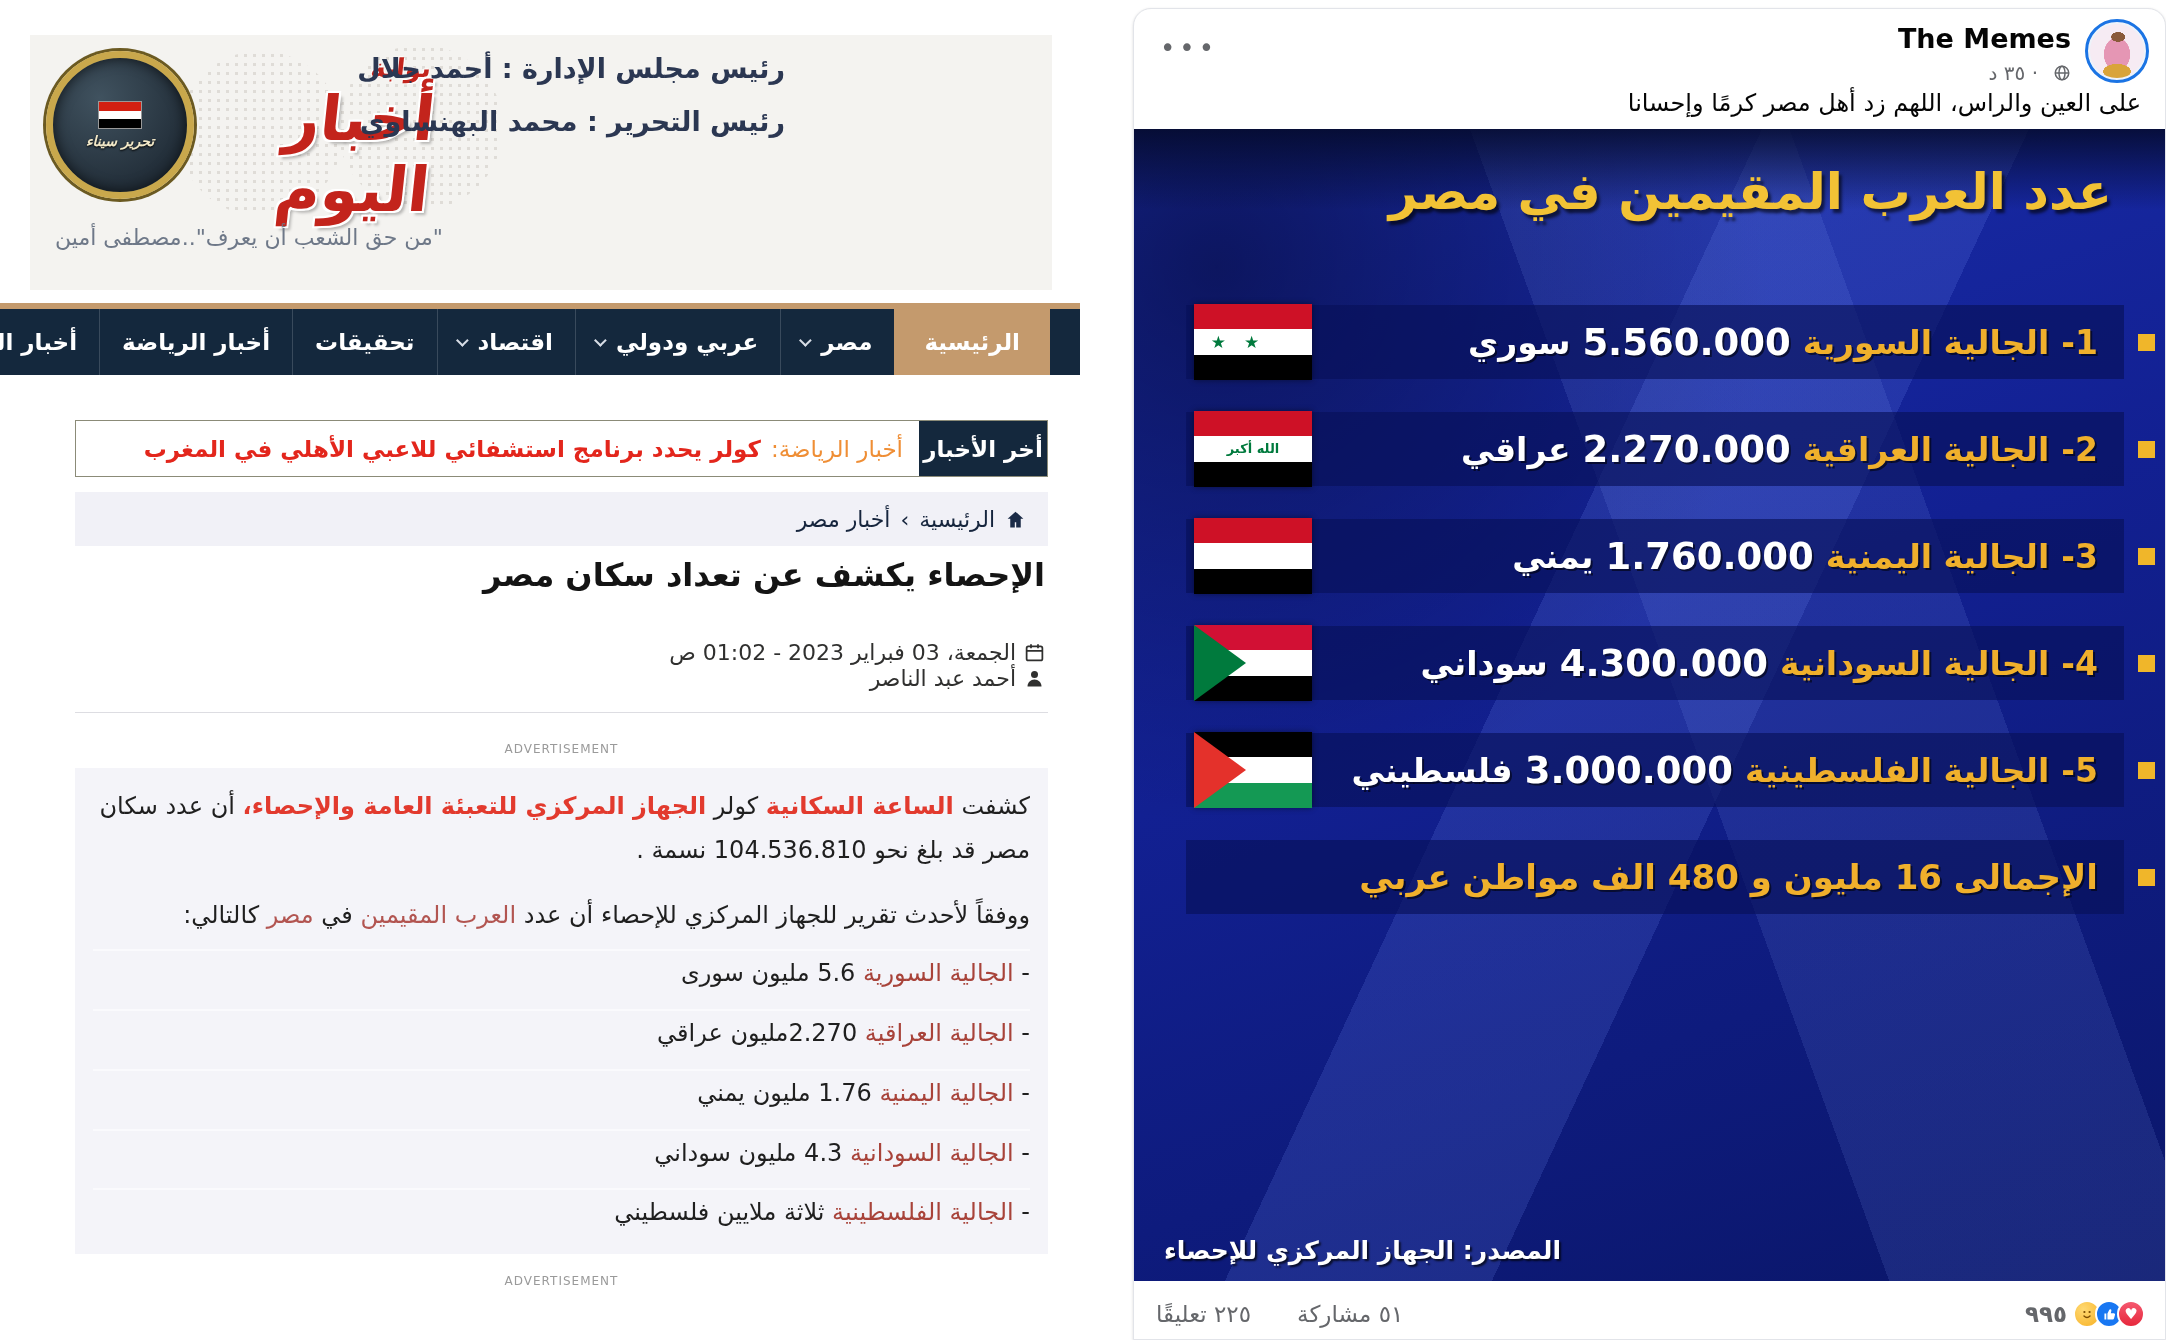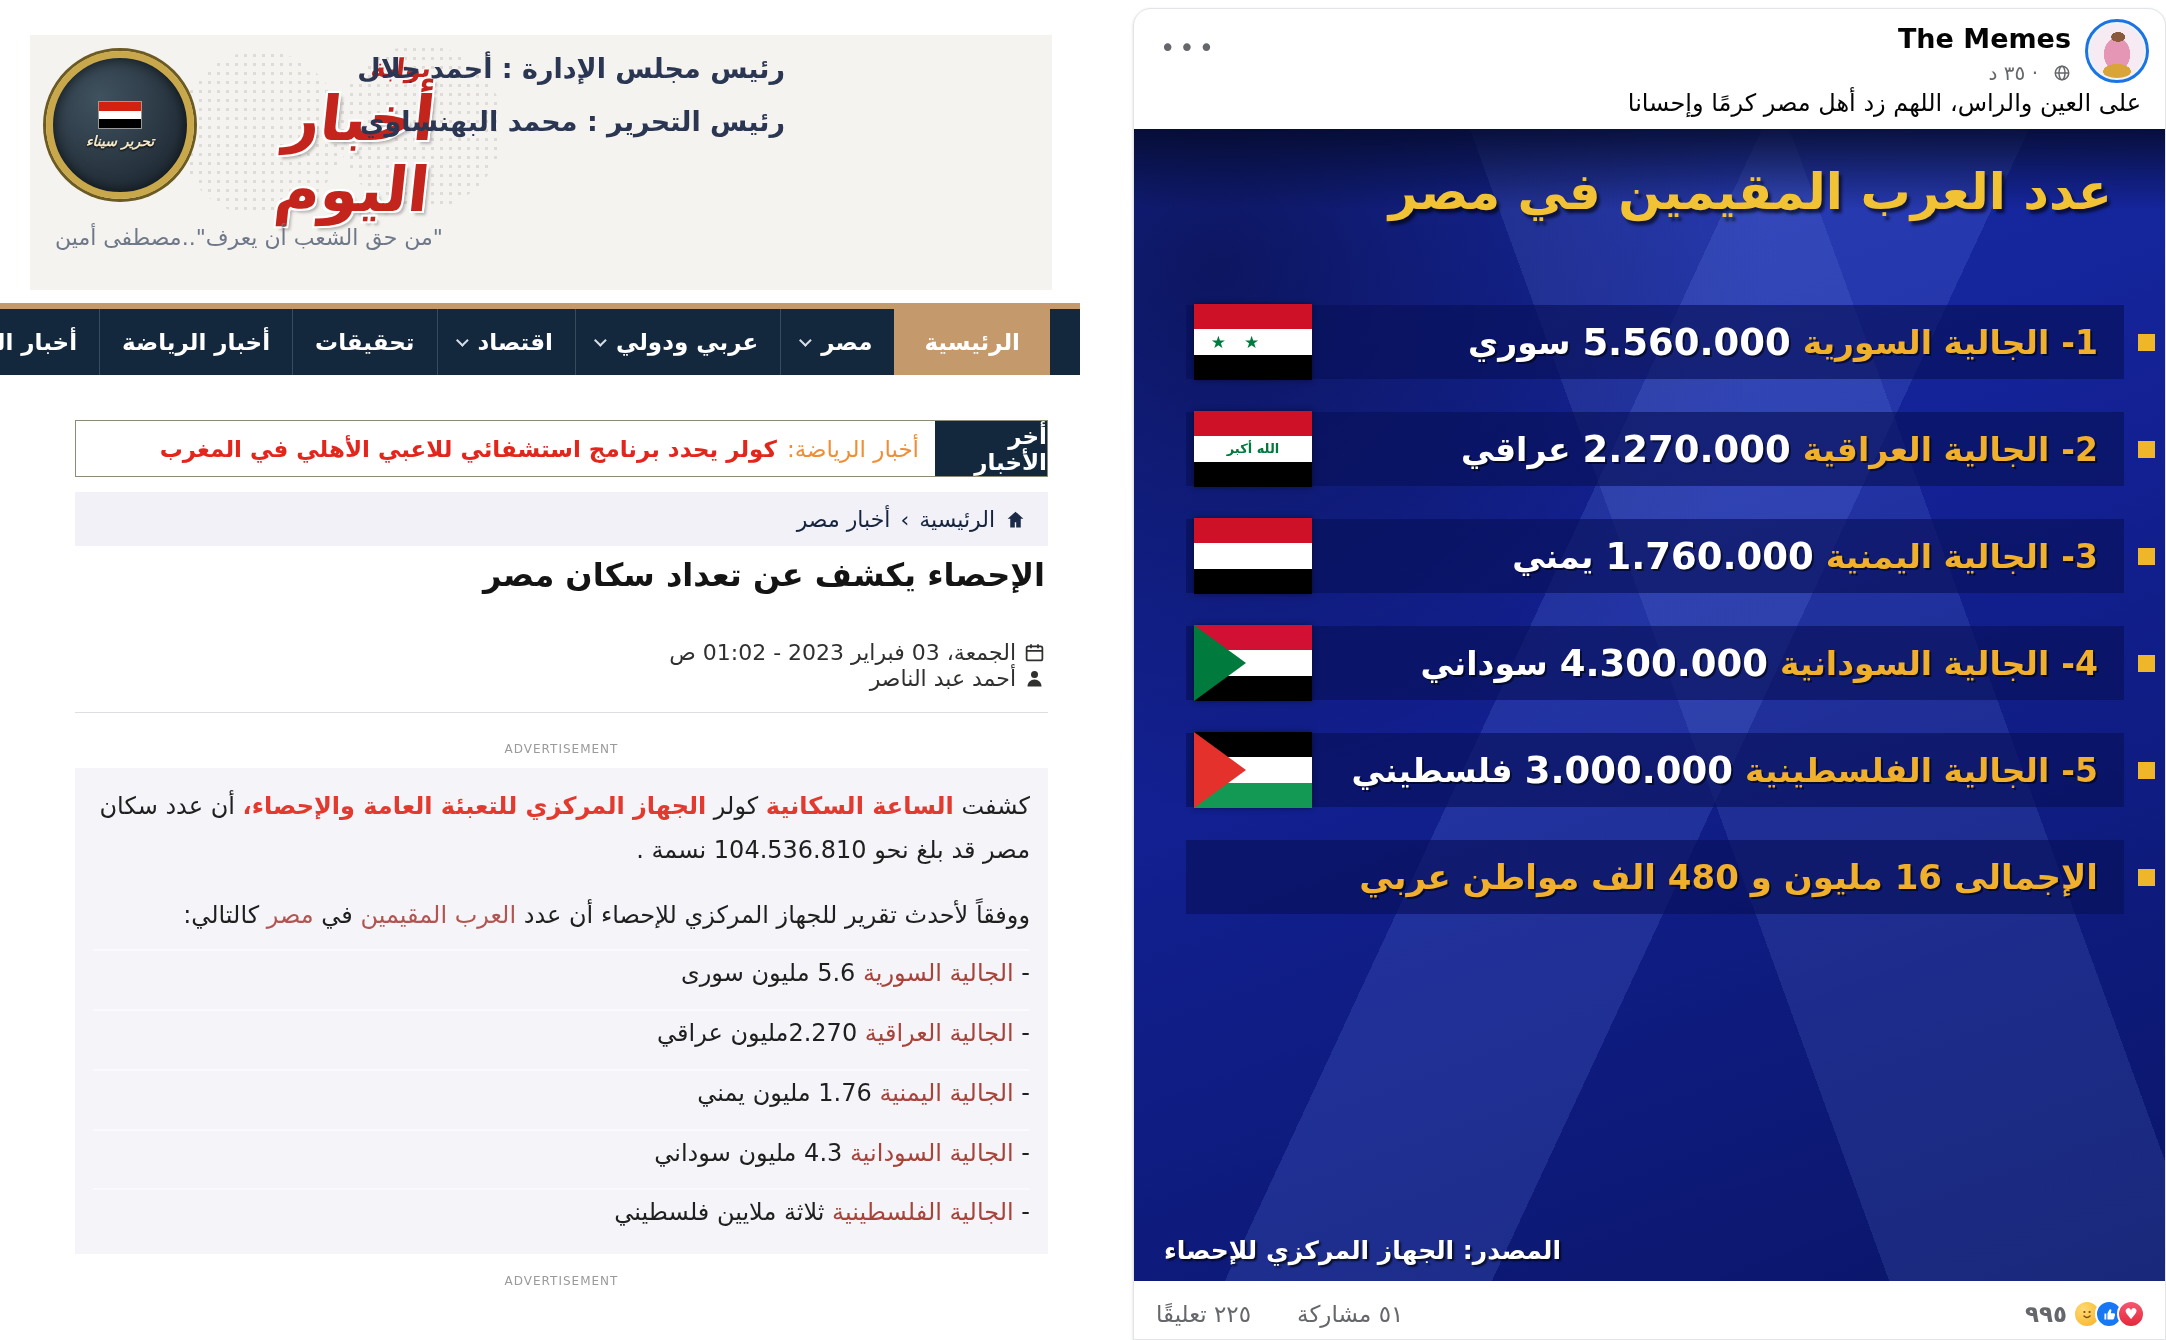--- a/index.html
+++ b/index.html
@@ -36,21 +36,21 @@
              border-top:6px solid #c49a6d; display:flex; direction:rtl; align-items:stretch;
              padding-right:30px; overflow:hidden; }
   .nav-item { flex:0 0 auto; display:flex; align-items:center; gap:9px; padding:0 22px; color:#fff;
               font-size:23px; font-weight:700; white-space:nowrap; border-left:1px solid rgba(255,255,255,.16); cursor:pointer; }
   .nav-item.active { background:#c49a6d; border-left:none; padding:0 30px; }
   .chev { width:9px; height:9px; border-left:2px solid #d7dde6; border-bottom:2px solid #d7dde6;
           transform:rotate(-45deg) translateY(-3px); display:inline-block; }
 
   .ticker { position:absolute; left:75px; top:420px; width:973px; height:57px; background:#fff;
             border:1px solid #8b8b78; display:flex; direction:rtl; align-items:stretch; }
-  .ticker-label { width:112px; background:#14283d; color:#fff; font-size:23px; font-weight:700;
+  .ticker-label { width:128px; background:#14283d; color:#fff; font-size:23px; font-weight:700;
                   display:flex; align-items:center; justify-content:center; direction:rtl; }
   .ticker-line { flex:1; display:flex; direction:rtl; align-items:center; gap:10px; padding-right:16px;
                  font-size:23px; white-space:nowrap; overflow:hidden; cursor:pointer; }
   .ticker-cat { color:#ef8e35; }
   .ticker-headline { color:#e3261c; font-weight:700; }
 
   .breadcrumb { position:absolute; left:75px; top:492px; width:973px; height:54px; background:#f1f1f7;
                 display:flex; direction:rtl; align-items:center; gap:10px; padding-right:22px;
                 color:#16253d; font-size:22px; }
   .crumb-link { cursor:pointer; }

